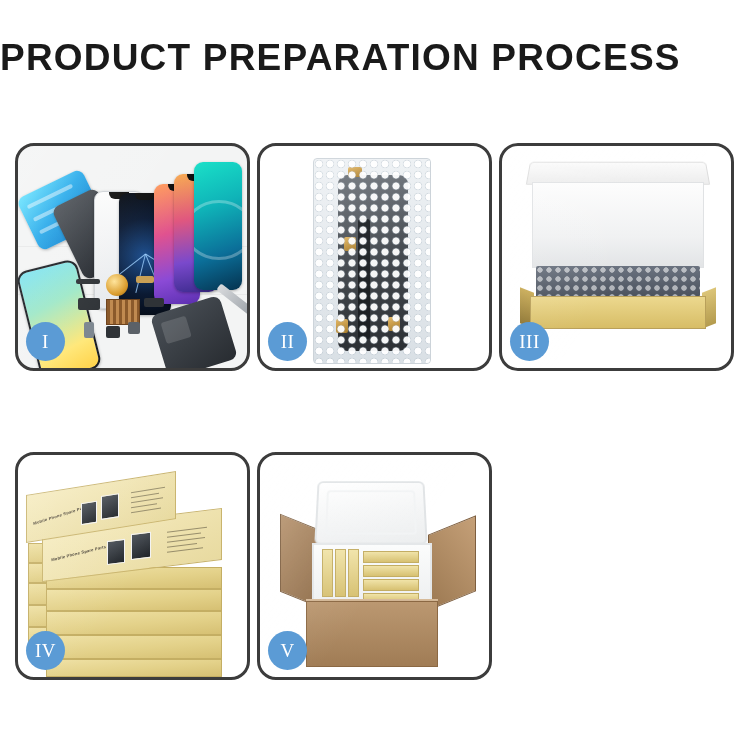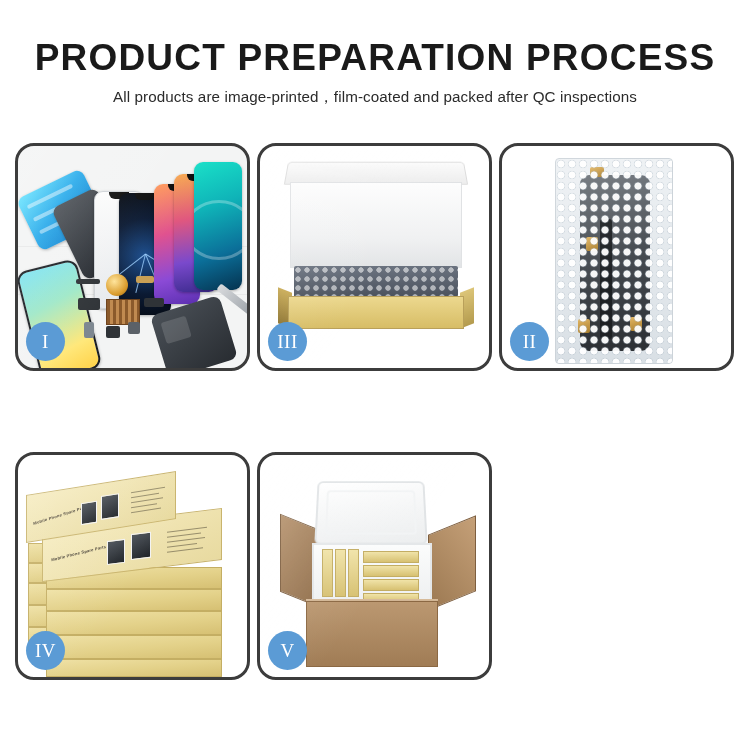--- a/index.html
+++ b/index.html
@@ -18,21 +18,20 @@
     height: 750px;
     background: #ffffff;
   }
 
   
   .header {
     position: absolute;
     top: 38px;
     left: 0;
     width: 750px;
-    text-align: center;
   }
   .title {
     font-size: 37px;
     font-weight: 700;
     letter-spacing: 1.2px;
     color: #1a1a1a;
     line-height: 1.08;
     font-family: "Liberation Sans", sans-serif;
     white-space: nowrap;
   }
@@ -372,21 +371,20 @@
     pointer-events:none;
   }
 </style>
 </head>
 <body>
 
 <div id="page">
 
   <div class="header">
     <div class="title">PRODUCT PREPARATION PROCESS</div>
-    <div class="subtitle">All products are image-printed，film-coated and packed after QC inspections</div>
   </div>
 
   <div class="grid">
 
     <div class="panel p1">
       <div class="panel-scene">
         <div class="strip" style="top:100px"></div>
         <div class="strip" style="top:148px"></div>
 
         <div class="phone ph-adh">
@@ -420,49 +418,49 @@
         <div class="tiny" style="left:110px;top:176px;width:12px;height:12px;background:#5b6168"></div>
         <div class="backplate">
             <b></b>
           </div>
         <div class="tweezer"></div>
         <div class="shine"></div>
       </div>
       <div class="badge">I</div>
     </div>
 
-    <div class="panel p3">
-      <div class="panel-scene">
-        <div class="box3-lidflap"></div>
-        <div class="box3-foam"></div>
-        <div class="box3-bubble"></div>
-        <div class="box3-side"></div>
-        <div class="box3-sider"></div>
-        <div class="box3-front2"></div>
-        <div class="shine"></div>
-      </div>
-      <div class="badge">III</div>
-    </div>
-
     <div class="panel p2">
       <div class="panel-scene">
         <div class="bag">
           <div class="inner-part"></div>
           <div class="flex-cable"></div>
           <div class="gold-tab" style="left:30px;top:78px"></div>
           <div class="gold-tab" style="left:22px;top:160px"></div>
           <div class="gold-tab" style="left:74px;top:158px"></div>
           <div class="gold-tab" style="left:34px;top:8px;width:14px;height:10px"></div>
           <div class="bubbles"></div>
         </div>
         <div class="shine"></div>
       </div>
       <div class="badge">II</div>
     </div>
 
+    <div class="panel p3">
+      <div class="panel-scene">
+        <div class="box3-lidflap"></div>
+        <div class="box3-foam"></div>
+        <div class="box3-bubble"></div>
+        <div class="box3-side"></div>
+        <div class="box3-sider"></div>
+        <div class="box3-front2"></div>
+        <div class="shine"></div>
+      </div>
+      <div class="badge">III</div>
+    </div>
+
     <div class="panel p4">
       <div class="panel-scene">
 
         <div class="stack-box" style="left:10px;top:88px;width:104px;height:20px"></div>
         <div class="stack-box" style="left:10px;top:108px;width:104px;height:20px"></div>
         <div class="stack-box" style="left:10px;top:128px;width:104px;height:22px"></div>
         <div class="stack-box" style="left:10px;top:150px;width:104px;height:22px"></div>
         <div class="stack-box" style="left:10px;top:172px;width:104px;height:24px"></div>
 
         <div class="stack-box" style="left:28px;top:112px;width:176px;height:22px"></div>

